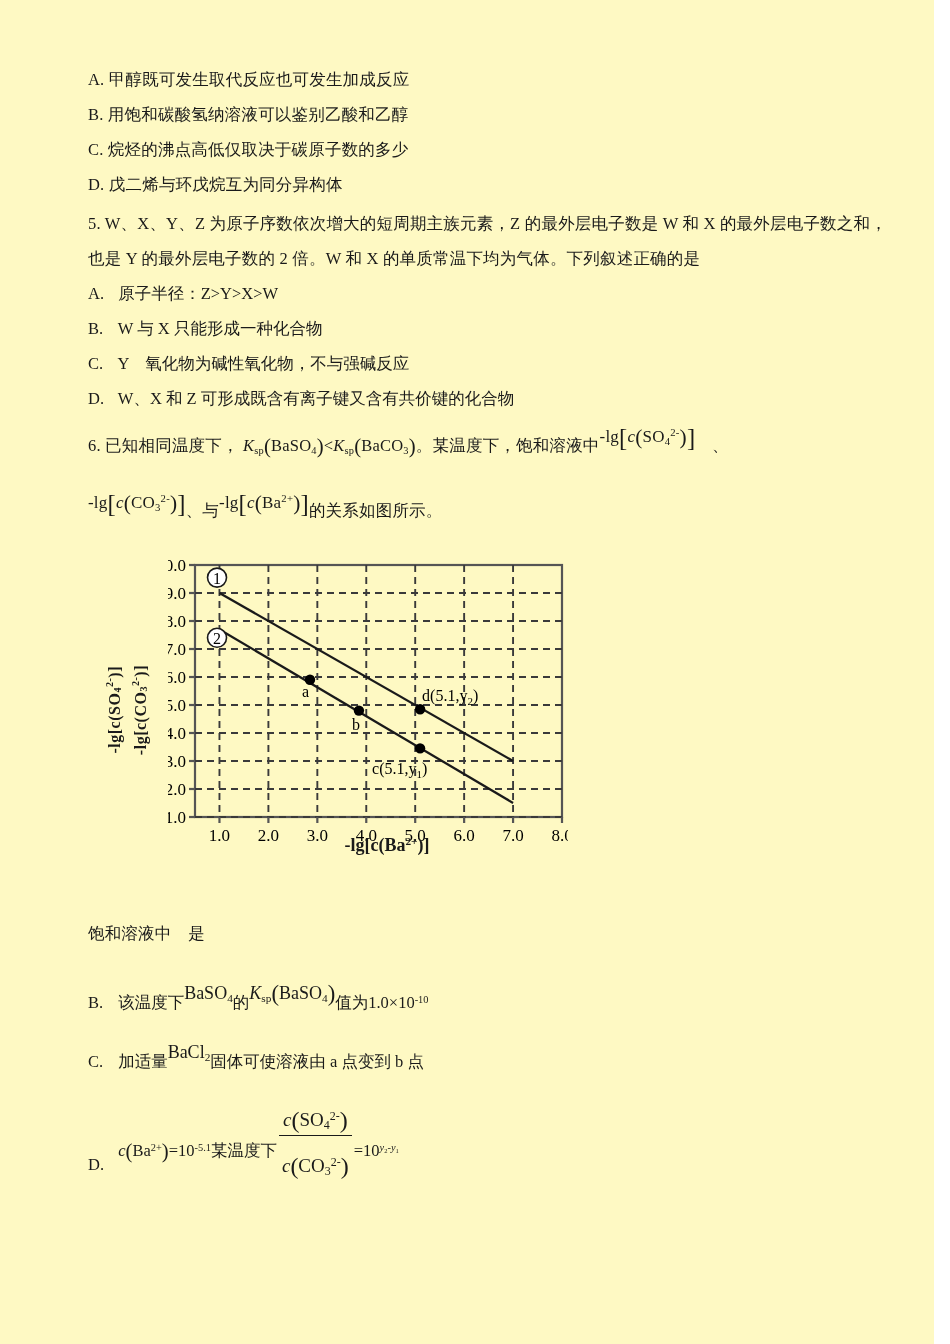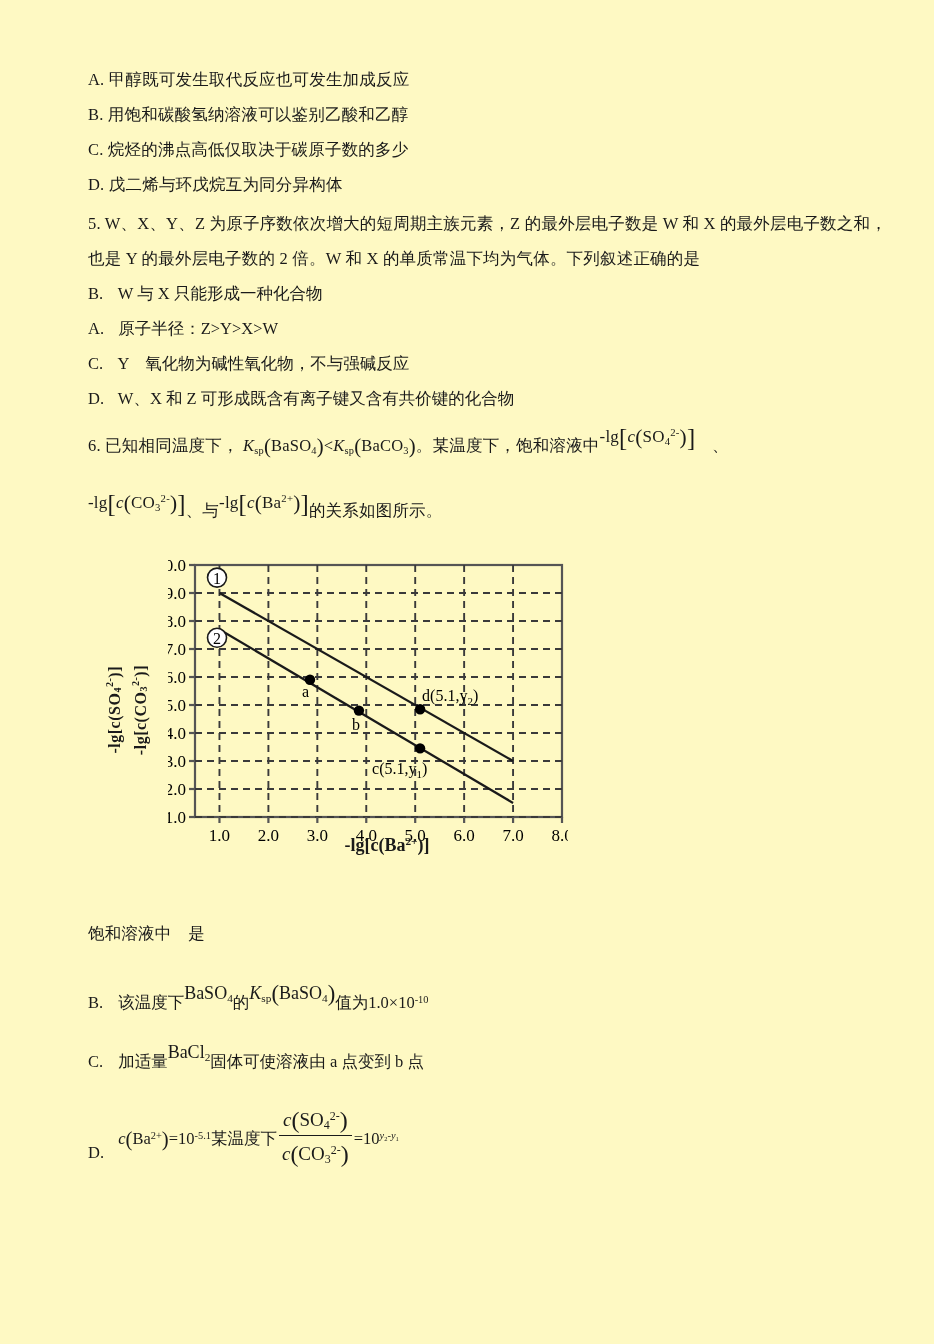--- a/index.html
+++ b/index.html
@@ -55,21 +55,21 @@
     display: inline-block;
     vertical-align: middle;
     text-align: center;
     font-size: 19px;
     line-height: 1.22;
     margin: 0 2px;
     position: relative;
     top: -1px;
   }
   .frac .num { display: block; padding: 0 3px; }
-  .frac .den { display: block; padding: 4px 3px; border-top: 1.3px solid #1a1a1a; }
+  .frac .den { display: block; padding: 16px 3px; border-top: 1.3px solid #1a1a1a; }
 
   
   .figure {
     position: relative;
     width: 520px;
     height: 345px;
     margin-left: 18px;
   }
   .ylabels {
     position: absolute;
@@ -125,26 +125,26 @@
     </div>
 
     <div style="height:4px"></div>
     <div>
       <div class="qline">
         <span>5.</span>
         <span>W、X、Y、Z 为原子序数依次增大的短周期主族元素，Z 的最外层电子数是 W 和 X 的最外层电子数之和，</span>
       </div>
       <div class="qline">也是 Y 的最外层电子数的 2 倍。W 和 X 的单质常温下均为气体。下列叙述正确的是</div>
       <div class="opt opt-indent">
+        <span class="lbl">A.</span>
+        <span>原子半径：Z&gt;Y&gt;X&gt;W</span>
+      </div>
+      <div class="opt opt-indent">
         <span class="lbl">B.</span>
         <span>W 与 X 只能形成一种化合物</span>
-      </div>
-      <div class="opt opt-indent">
-        <span class="lbl">A.</span>
-        <span>原子半径：Z&gt;Y&gt;X&gt;W</span>
       </div>
       <div class="opt opt-indent">
         <span class="lbl">C.</span>
         <span>Y　氧化物为碱性氧化物，不与强碱反应</span>
       </div>
       <div class="opt opt-indent">
         <span class="lbl">D.</span>
         <span>W、X 和 Z 可形成既含有离子键又含有共价键的化合物</span>
       </div>
     </div>

